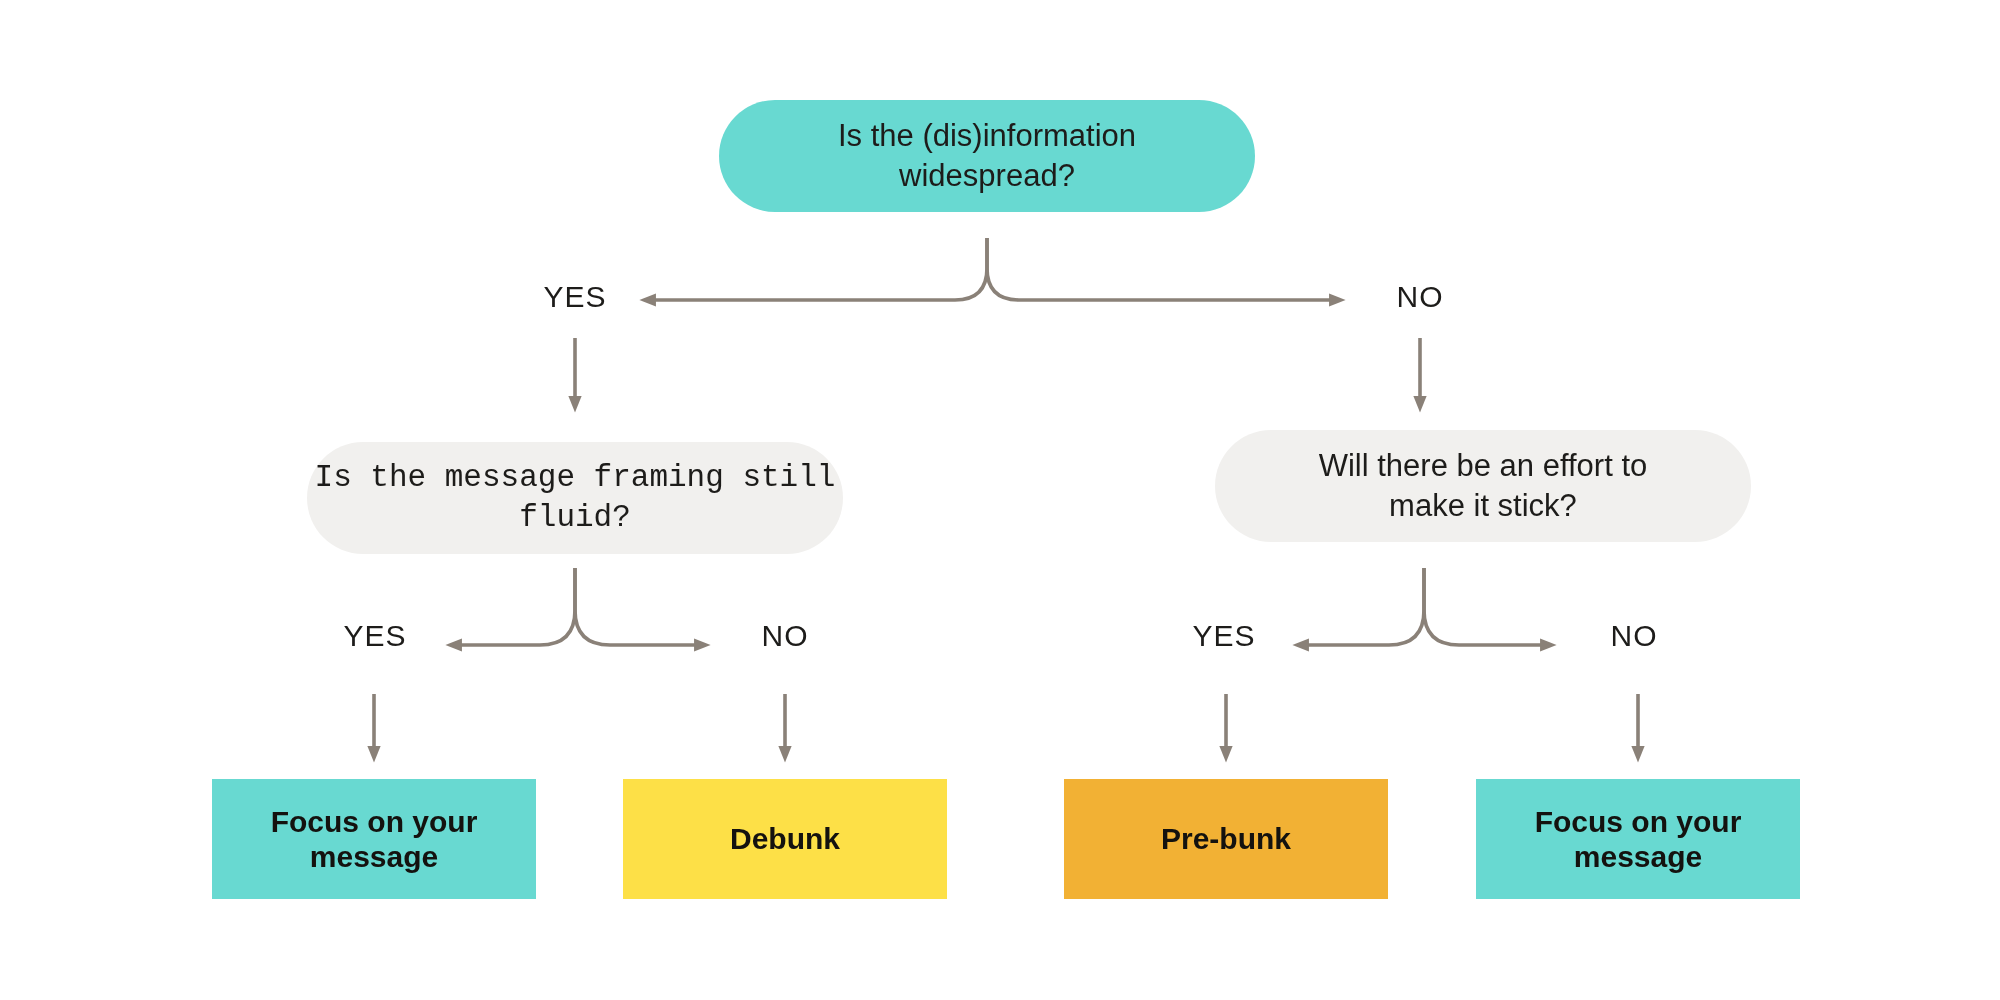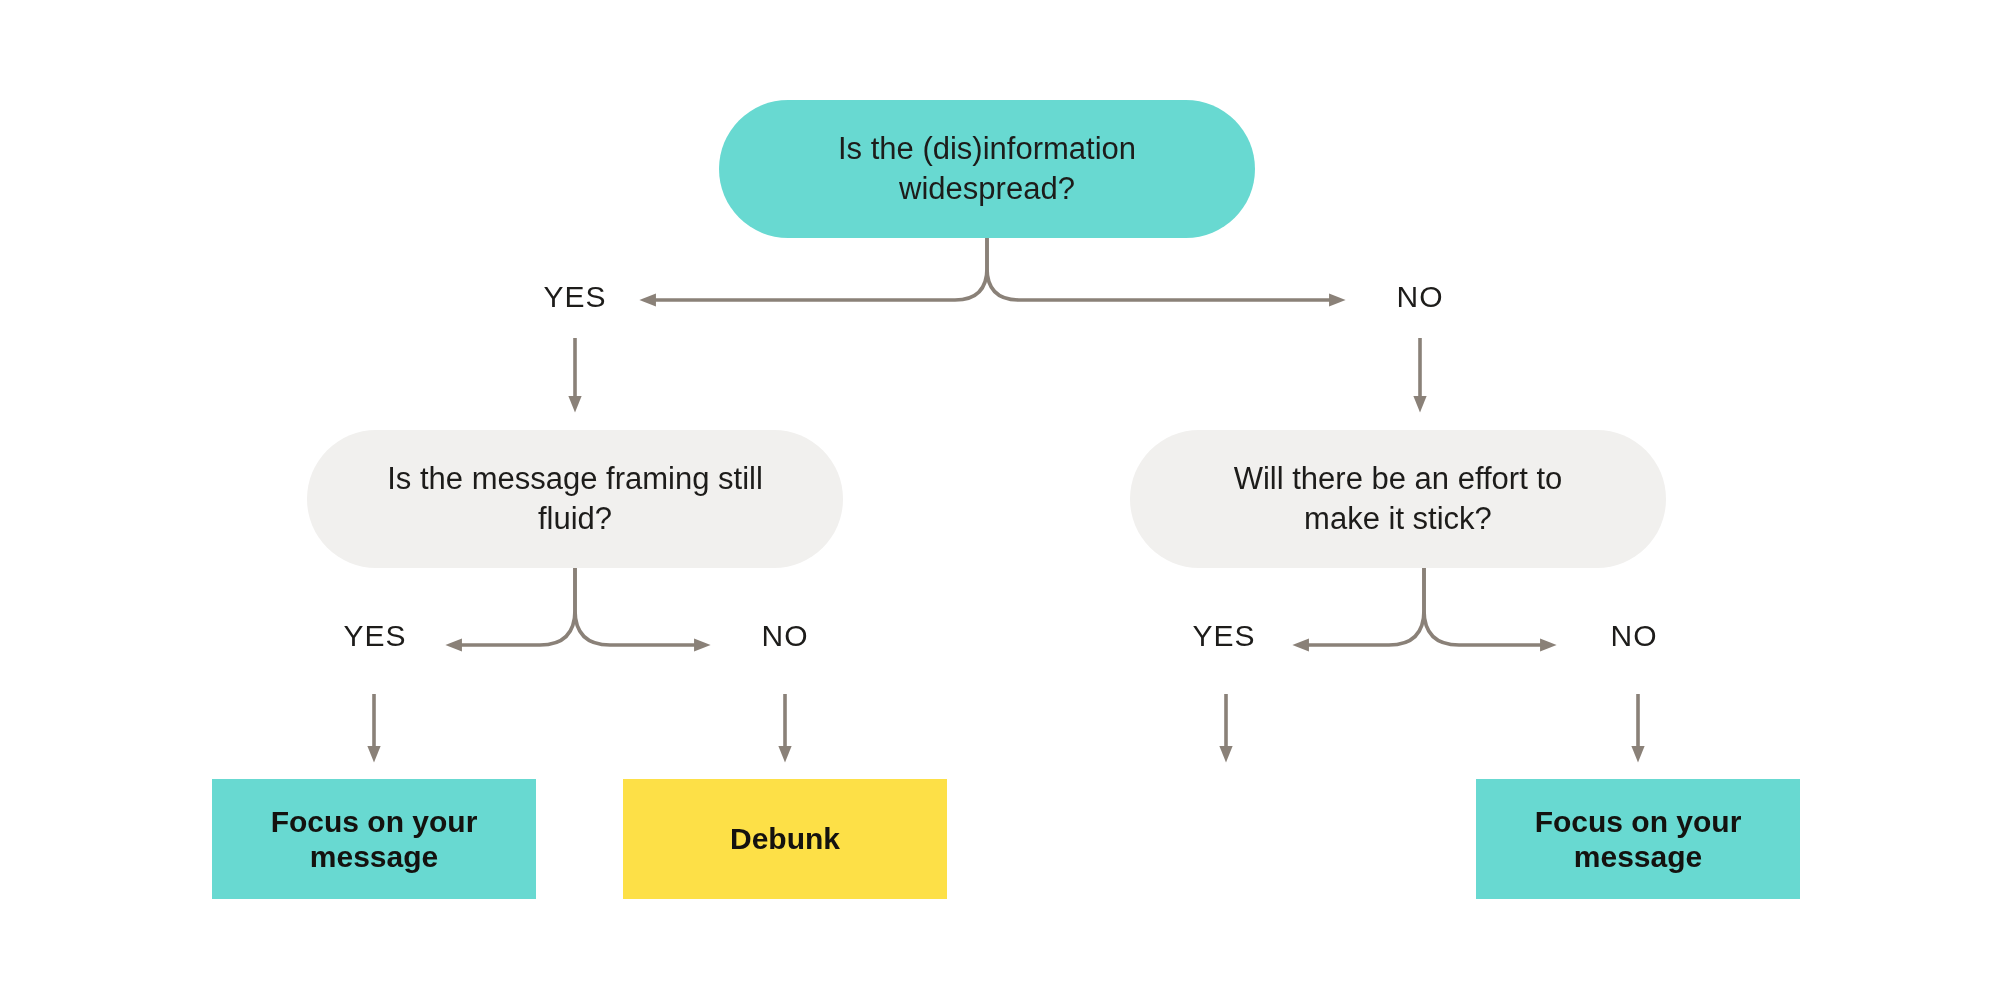--- a/index.html
+++ b/index.html
@@ -22,21 +22,21 @@
     stroke-width: 3.6;
     stroke-linejoin: round;
   }
   svg.connectors marker path {
     fill: var(--connector);
     stroke: none;
   }
   .pill {
     position: absolute;
     width: 536px;
-    height: 138px;
+    height: 112px;
     border-radius: 69px;
     display: flex;
     align-items: center;
     justify-content: center;
     text-align: center;
     font-size: 31px;
     line-height: 1.3;
     color: var(--text);
     white-space: pre-line;
   }
@@ -91,37 +91,38 @@
 
     <path class="link" d="M374,694 L374,756" marker-end="url(#arrow)"></path>
     <path class="link" d="M785,694 L785,756" marker-end="url(#arrow)"></path>
     <path class="link" d="M1226,694 L1226,756" marker-end="url(#arrow)"></path>
     <path class="link" d="M1638,694 L1638,756" marker-end="url(#arrow)"></path>
   </svg>
 
   <div class="pill teal" style="left:719px; top:100px;">Is the (dis)information
 widespread?</div>
 
-  <div class="pill gray" style="left:307px; top:430px;">Is the message framing still
+  <div class="pill gray" style="left:307px; top:442px;font-family:Liberation Mono, monospace;">Is the message framing still
 fluid?</div>
 
-  <div class="pill gray" style="left:1130px; top:430px;">Will there be an effort to
+  <div class="pill gray" style="left:1215px; top:430px;">Will there be an effort to
 make it stick?</div>
 
   <div class="branch-label" style="left:575px; top:297px;">YES</div>
   <div class="branch-label" style="left:1420px; top:297px;">NO</div>
 
   <div class="branch-label" style="left:375px; top:636px;">YES</div>
   <div class="branch-label" style="left:785px; top:636px;">NO</div>
 
   <div class="branch-label" style="left:1224px; top:636px;">YES</div>
   <div class="branch-label" style="left:1634px; top:636px;">NO</div>
 
   <div class="outcome" style="left: 212px; background: rgb(104, 217, 209);">Focus on your
 message</div>
 
   <div class="outcome" style="left: 623px; background: #fde047;">Debunk</div>
 
+  <div class="outcome" style="left: 1064px; background: rgb(242, 177, 52);">Pre-bunk</div>
 
   <div class="outcome" style="left: 1476px; background: rgb(104, 217, 209);">Focus on your
 message</div>
 
 </div>
 
 </body></html>

